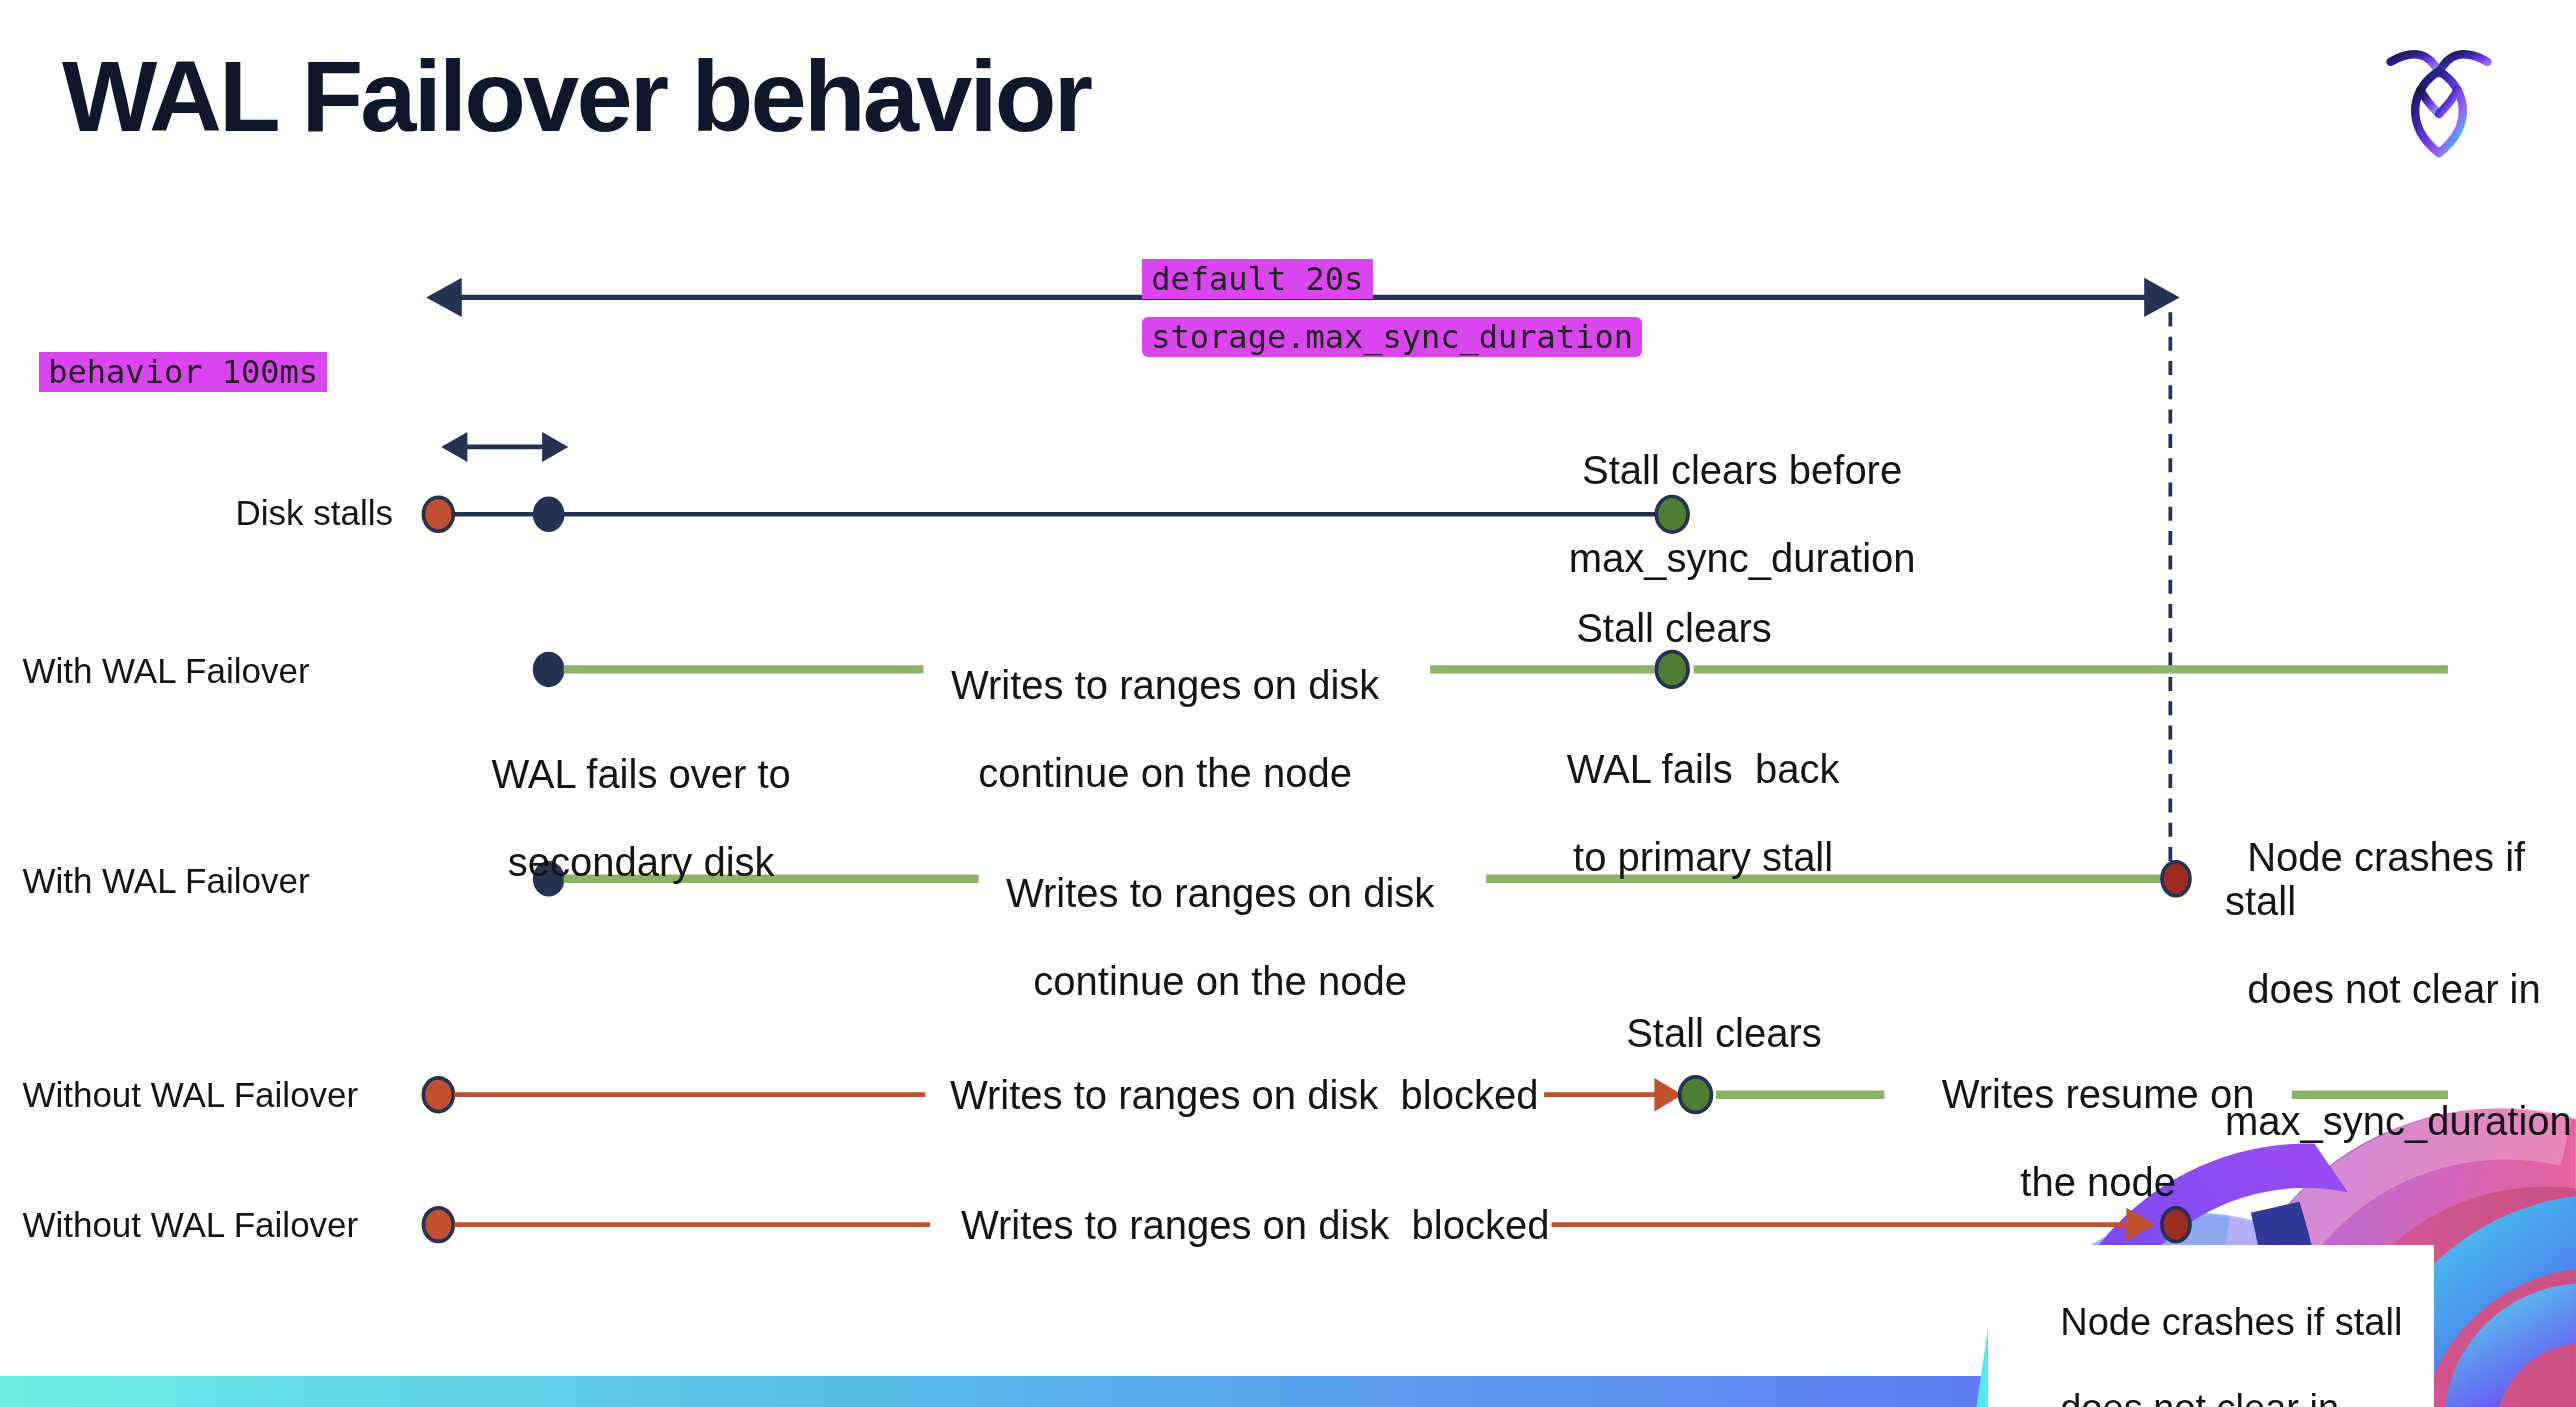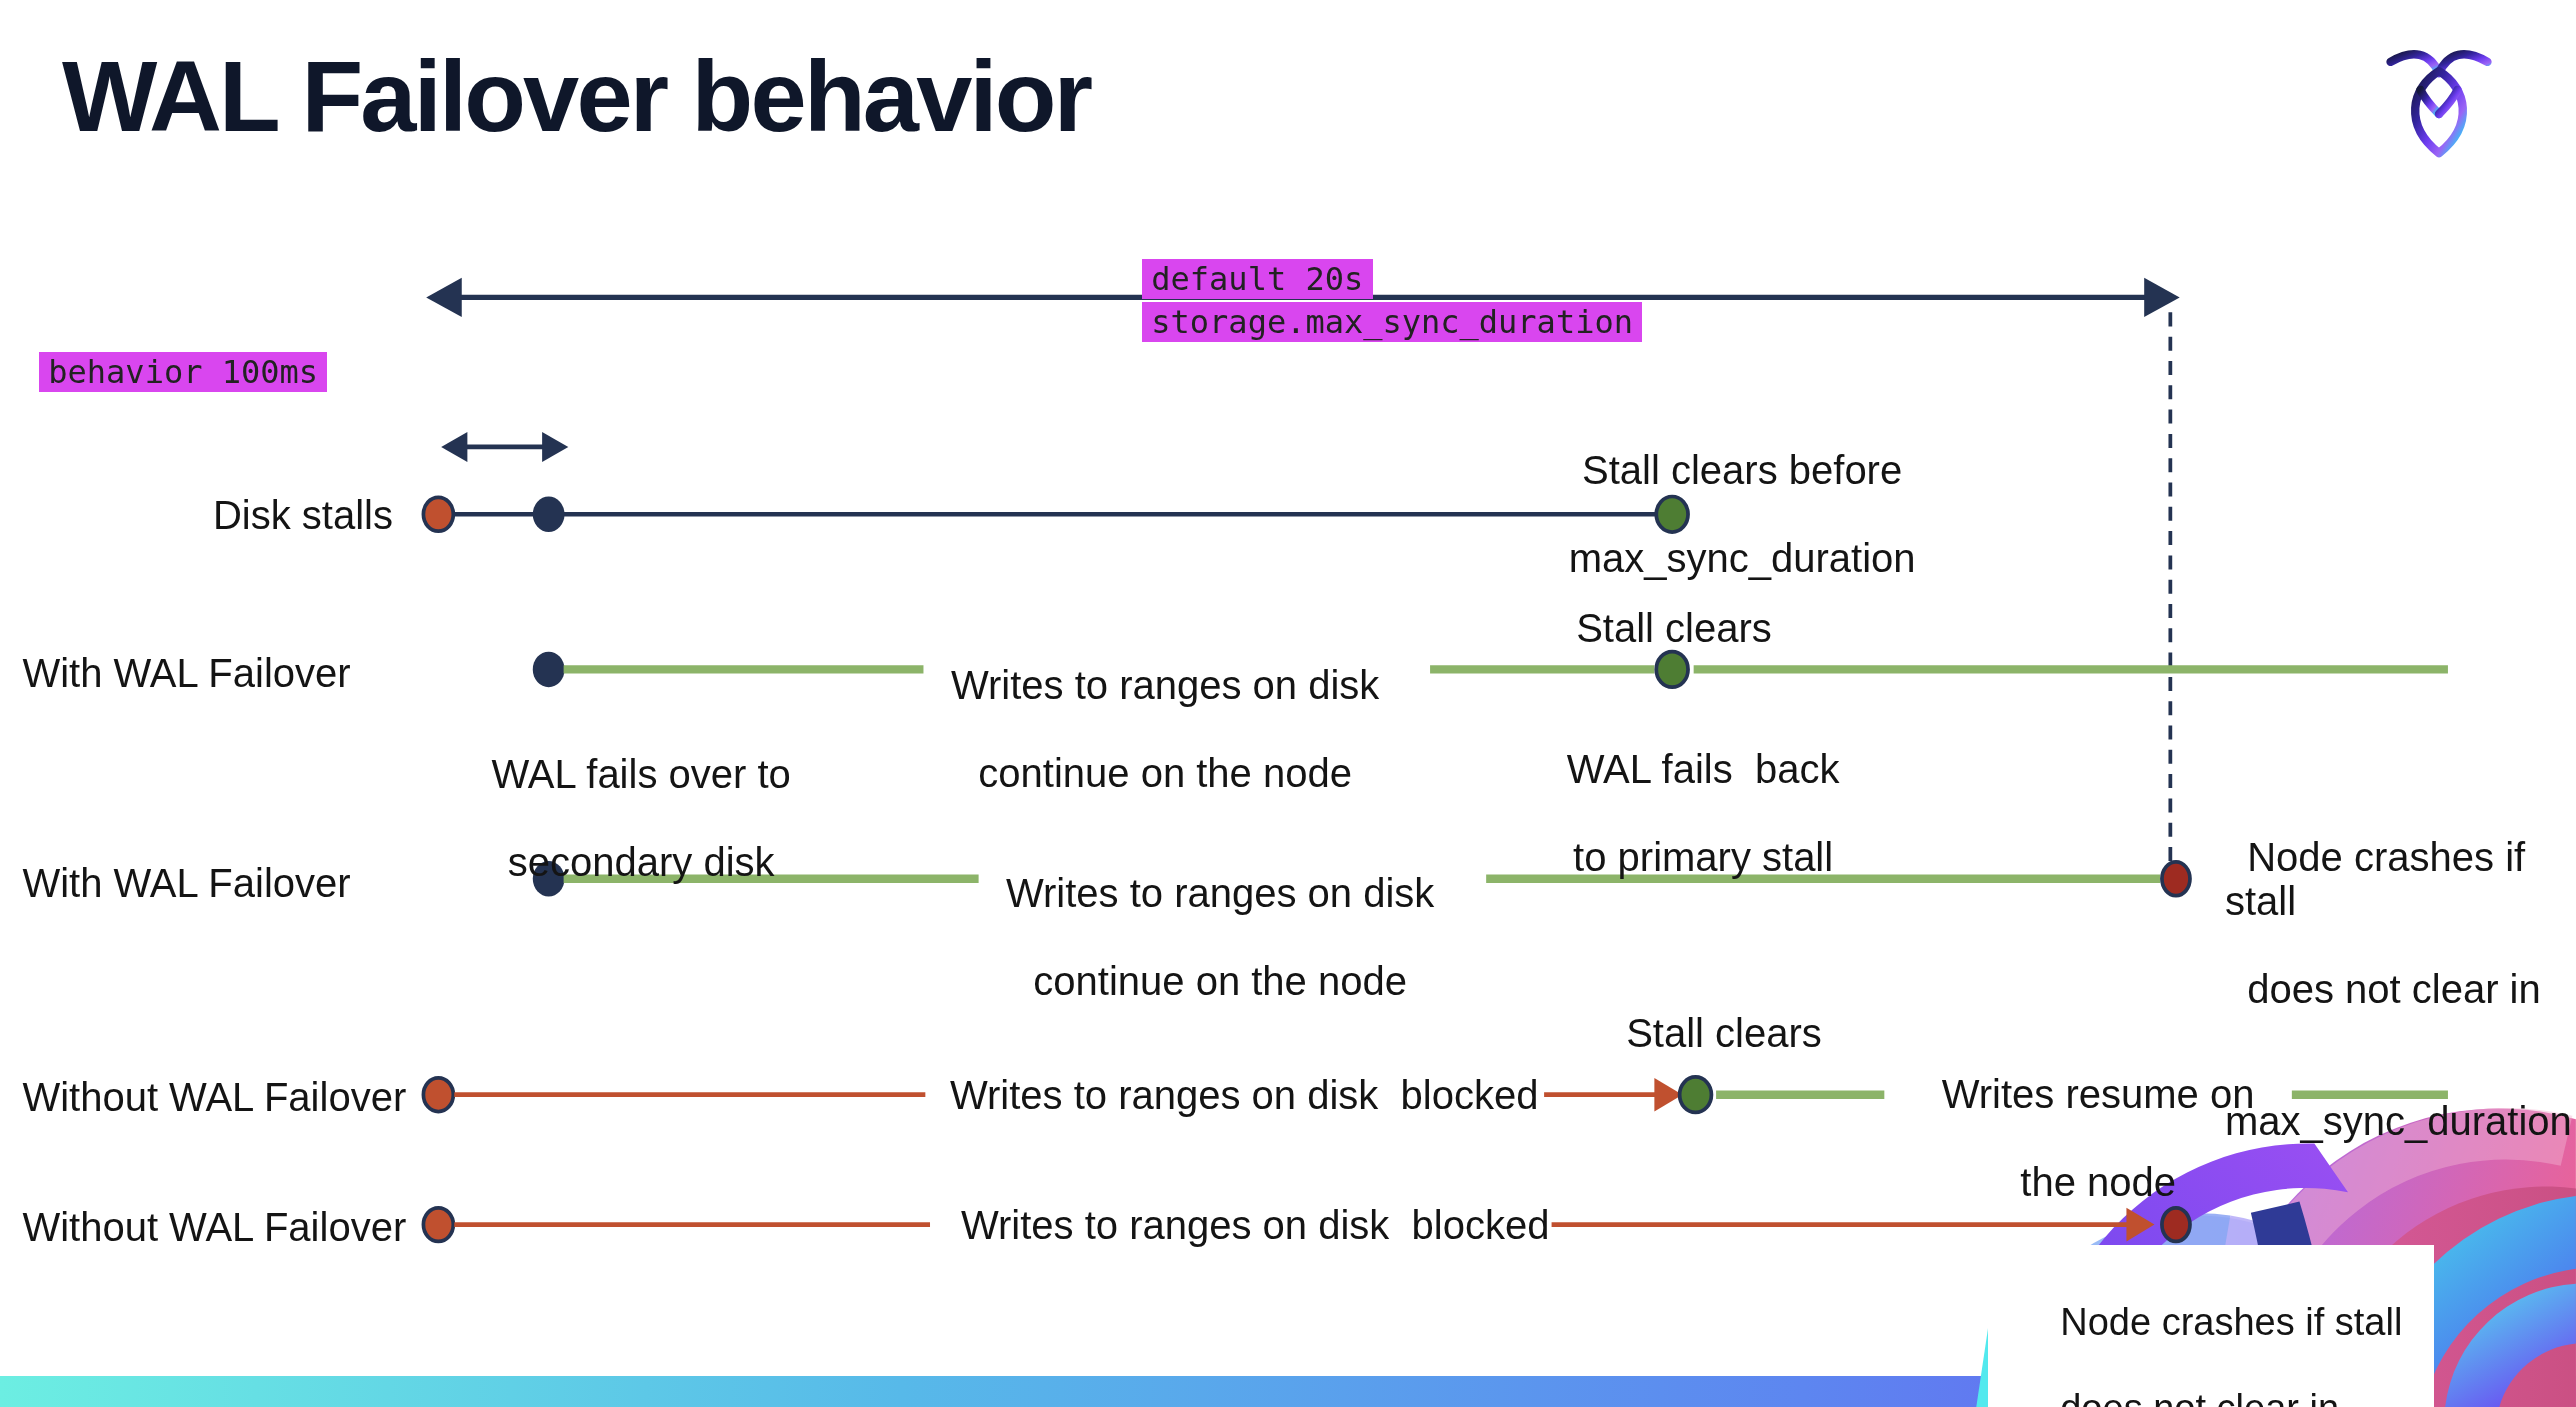--- a/index.html
+++ b/index.html
@@ -3,21 +3,21 @@
 <meta charset="utf-8">
 <style>
   html,body{margin:0;padding:0;background:#ffffff;}
   body{position:relative;width:2576px;height:1408px;overflow:hidden;
        font-family:"Liberation Sans",sans-serif;color:#111;}
   .abs{position:absolute;}
   .title{left:62px;top:39px;font-size:101px;font-weight:800;letter-spacing:-2.8px;color:#0f172a;}
   .mono{font-family:"DejaVu Sans Mono",monospace;font-size:32px;color:#222;
         background:#d946ef;padding:0.9px 9.3px;white-space:pre;display:inline-block;}
   .cap{font-size:40px;line-height:44px;color:#141414;white-space:pre-wrap;}
-  .rowlab{font-size:40px;color:#141414;white-space:pre;}
+  .rowlab{font-size:35px;color:#141414;white-space:pre;}
   .center{transform:translateX(-50%);text-align:center;}
   .right{text-align:right;}
   svg{position:absolute;left:0;top:0;}
   #decor{left:1922px;top:912px;}
   #logo{left:2385px;top:41px;}
   .bar{left:0;right:0;bottom:0;height:32px;
        background:linear-gradient(90deg,#6ceee2 0%,#57b9e9 35%,#5d86f0 70%,#6c52f2 100%);}
   .crashbox{left:1988px;top:1245px;width:446px;height:163px;background:#ffffff;z-index:6;}
   .crashbox .cap{position:absolute;left:30px;top:13px;line-height:43px;font-size:38px;}
   .txt{z-index:5;}
@@ -130,21 +130,21 @@
     <path d="M58,120 L58,78"></path>
     <path d="M58,78 C48,68 42,60 38,52"></path>
     <path d="M58,78 C68,68 74,60 78,52"></path>
   </g>
 </svg>
 
 <div class="abs title txt">WAL Failover behavior</div>
 
 <div class="abs txt" style="left:1142px;top:259px;">
   <span class="mono">default 20s</span><br>
-  <span class="mono" style="margin-top:3px;">storage.max_sync_duration</span>
+  <span class="mono" style="margin-top:18px;border-radius:6px;">storage.max_sync_duration</span>
 </div>
 <div class="abs txt" style="left:39px;top:352px;">
   <span class="mono">behavior 100ms</span><br>
 </div>
 
 <div class="abs rowlab right txt" style="left:150px;top:493px;width:243px;">Disk stalls</div>
 <div class="abs rowlab txt" style="left:22.4px;top:651px;">With WAL Failover</div>
 <div class="abs rowlab txt" style="left:22.4px;top:861px;">With WAL Failover</div>
 <div class="abs rowlab txt" style="left:22.4px;top:1075px;">Without WAL Failover</div>
 <div class="abs rowlab txt" style="left:22.4px;top:1205px;">Without WAL Failover</div>

